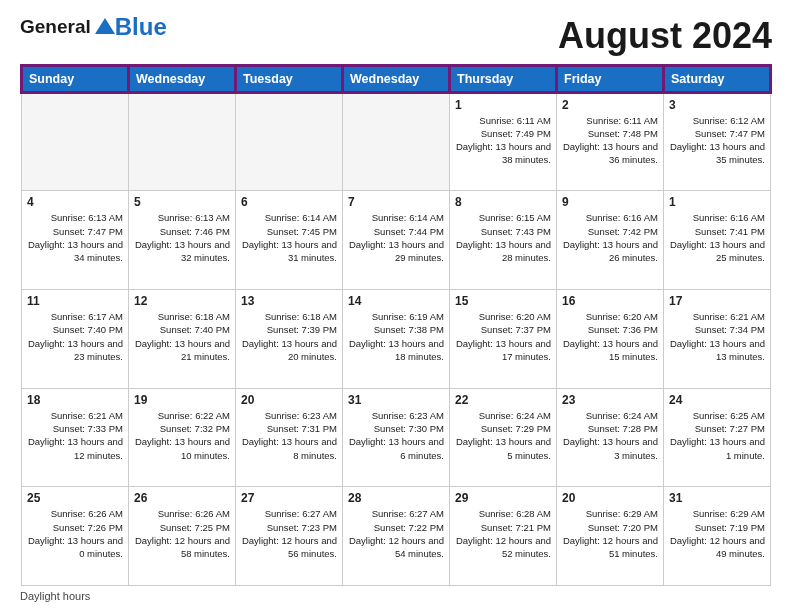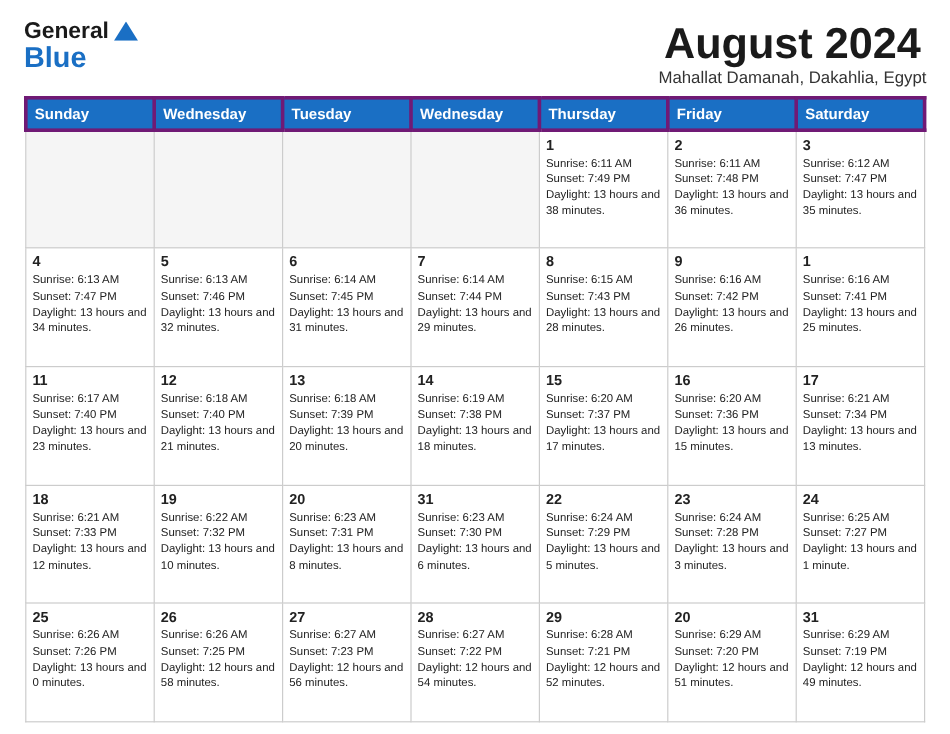--- a/index.html
+++ b/index.html
@@ -18,25 +18,25 @@
       flex-direction: column;
     }
     .header {
       display: flex;
       justify-content: space-between;
       align-items: flex-start;
       margin-bottom: 8px;
     }
     .logo {
       display: flex;
-      flex-direction: column;
+      flex-direction: row;
       align-items: flex-start;
     }
     .title-area {
-      text-align: center;
+      text-align: left;
     }
     .month-year {
       font-size: 36px;
       font-weight: bold;
       color: #1a1a1a;
       line-height: 1.1;
     }
     .location {
       font-size: 14px;
       color: #333;
@@ -72,20 +72,21 @@
     .day-number {
       font-size: 12px;
       font-weight: bold;
       margin-bottom: 2px;
       display: block;
     }
     .day-info {
       font-size: 9.5px;
       line-height: 1.4;
       color: #222;
+      text-align: right;
     }
     .footer-note {
       font-size: 11px;
       color: #444;
       margin-top: 4px;
       text-align: left;
     }
   </style>
 </head>
 <body>
@@ -96,21 +97,20 @@
       <div style="display:flex;align-items:center;gap:2px;">
         <span style="font-size:19px;font-weight:bold;color:#1a1a1a;">General</span>
         <svg width="20" height="16" viewBox="0 0 20 16" style="margin-left:2px;margin-bottom:2px;">
           <polygon points="0,16 10,0 20,16" fill="#1a6fc4"></polygon>
         </svg>
       </div>
       <span style="font-size:24px;font-weight:bold;color:#1a6fc4;line-height:0.9;">Blue</span>
     </div>
     <div class="title-area">
       <div class="month-year">August 2024</div>
-      <div class="location">Mahallat Damanah, Dakahlia, Egypt</div>
     </div>
   </div>
 
   <table class="calendar" id="cal-table">
     <thead>
       <tr id="dow-row">
           <th>Sunday</th>
           <th>Wednesday</th>
           <th>Tuesday</th>
           <th>Wednesday</th>
@@ -254,13 +254,16 @@
             <div class="day-info">Sunrise: 6:29 AM<br>Sunset: 7:20 PM<br>Daylight: 12 hours and 51 minutes.</div>
           </td>
           <td>
             <span class="day-number">31</span>
             <div class="day-info">Sunrise: 6:29 AM<br>Sunset: 7:19 PM<br>Daylight: 12 hours and 49 minutes.</div>
           </td>
         </tr>
       </tbody>
   </table>
 
+  <div class="footer-note">
+    <span>Daylight hours</span>
+  </div>
 </div>
 
 </body></html>

